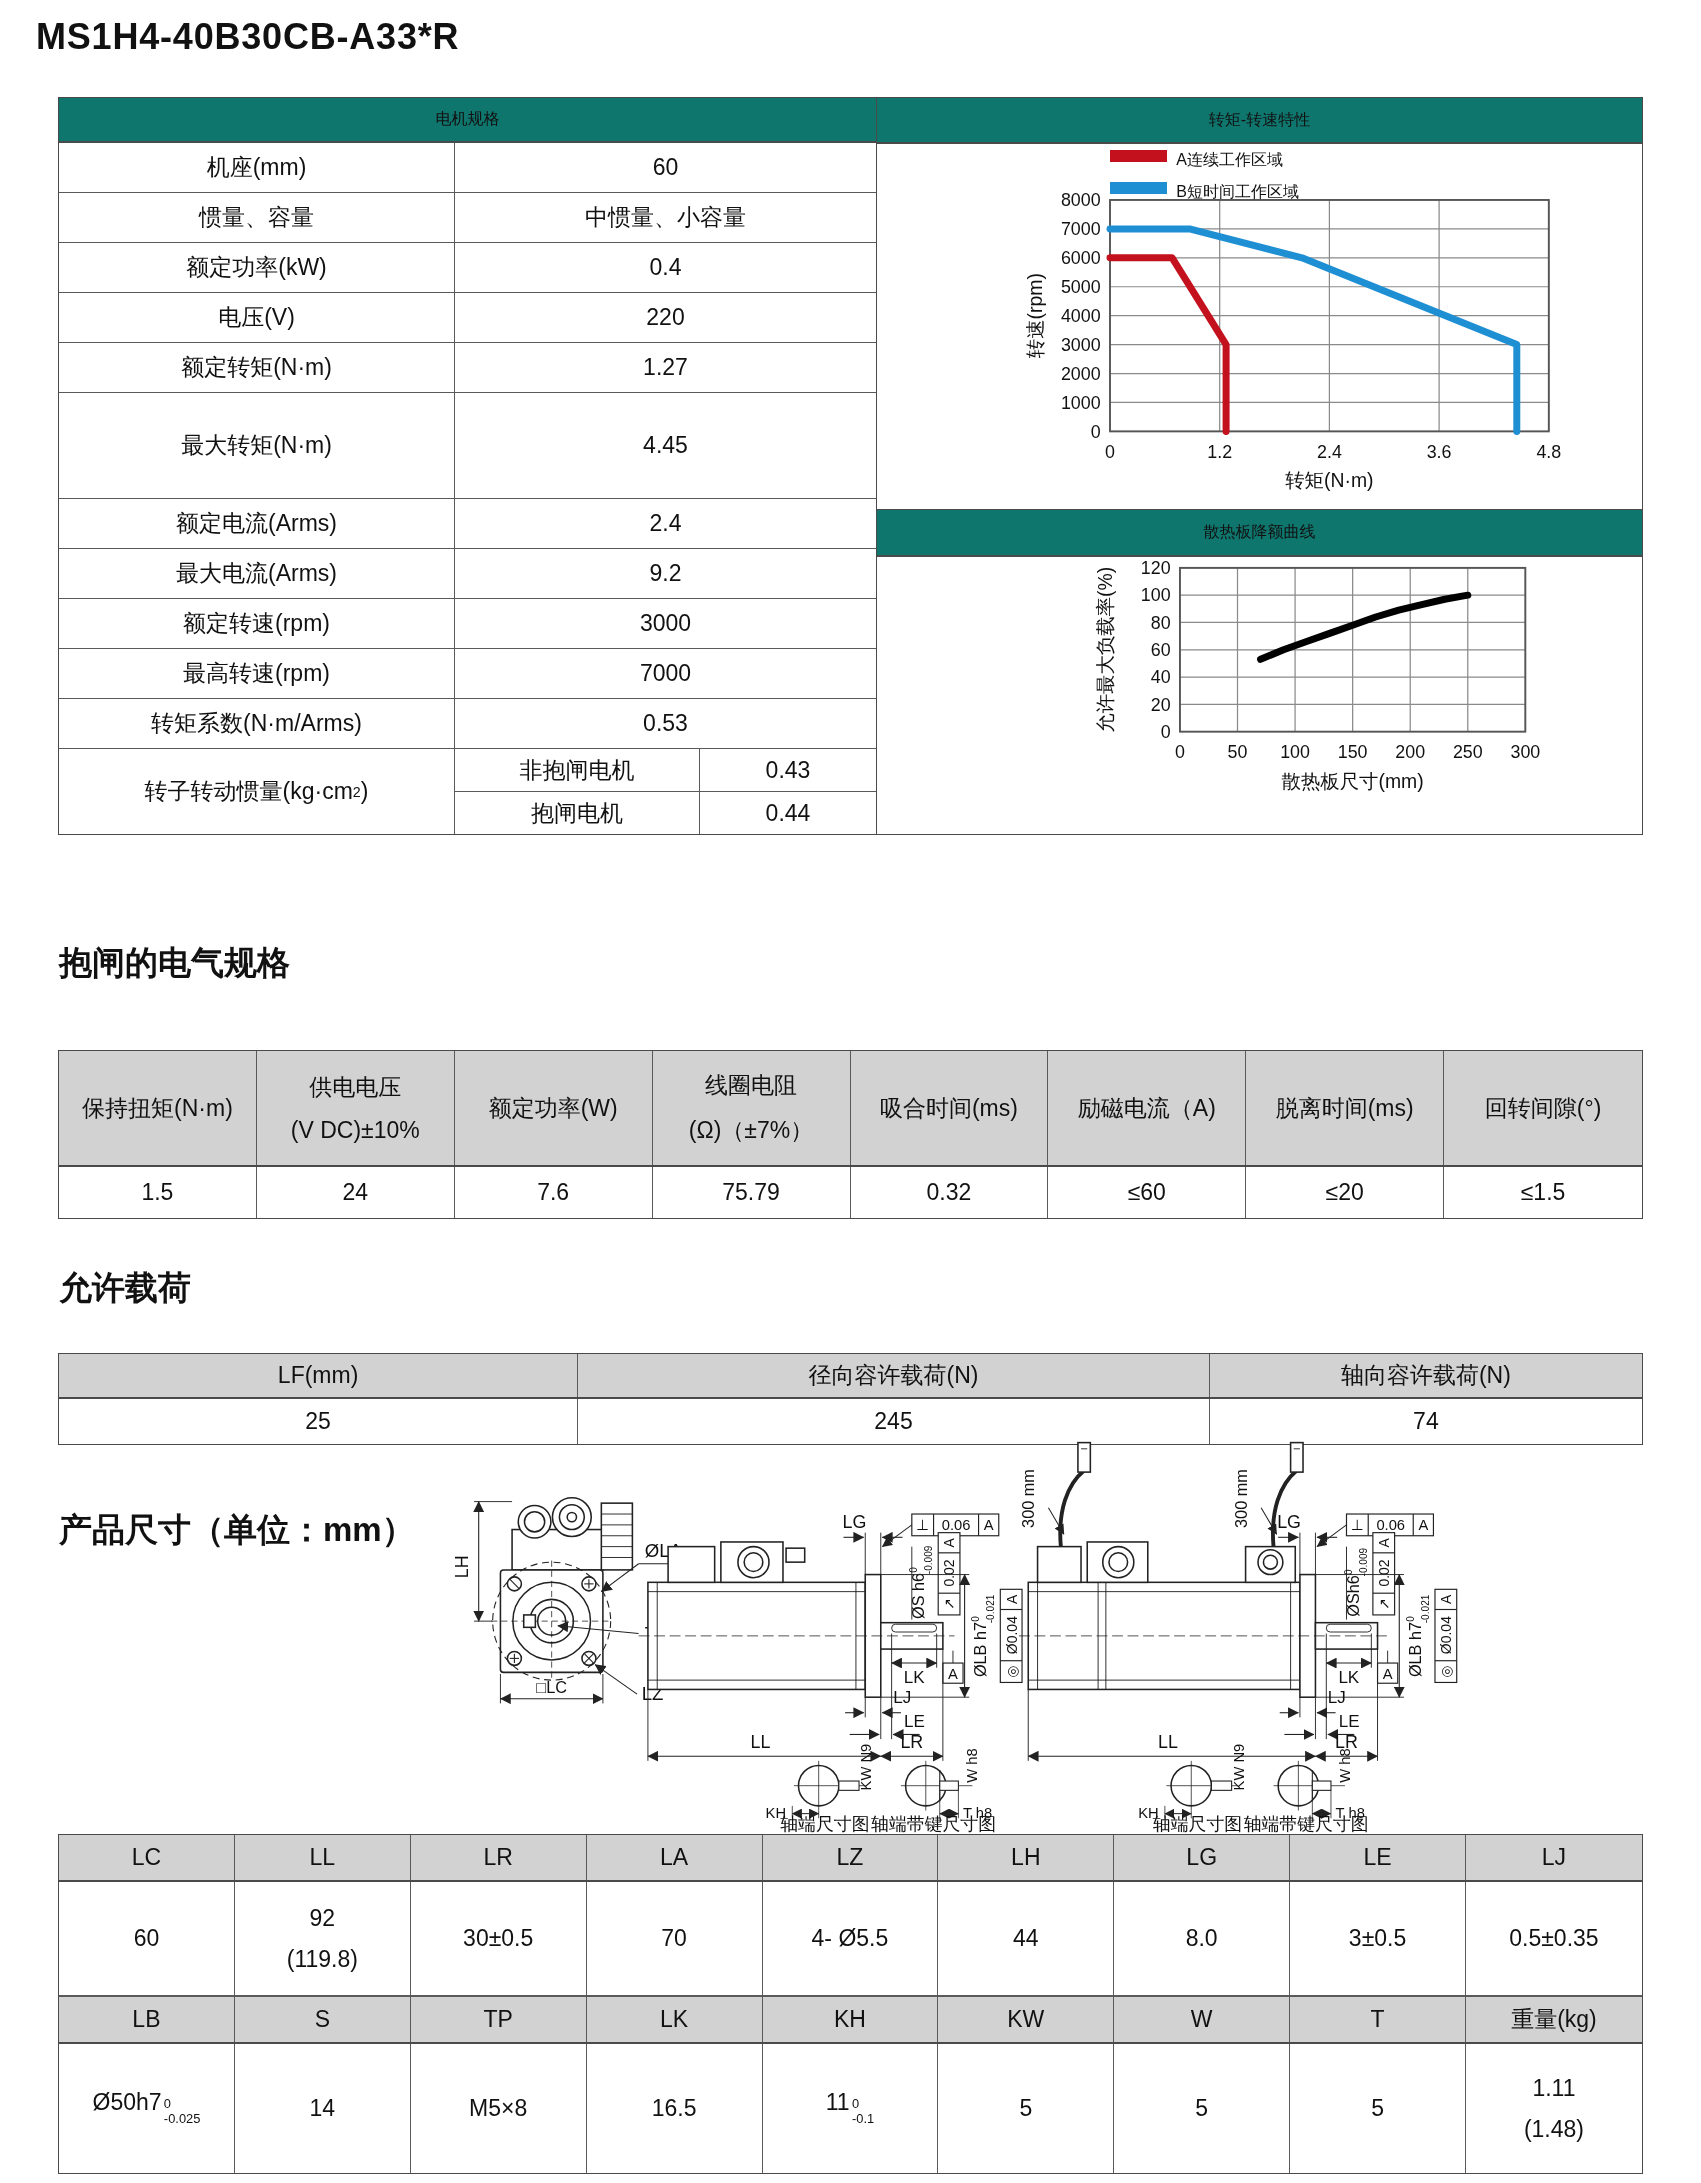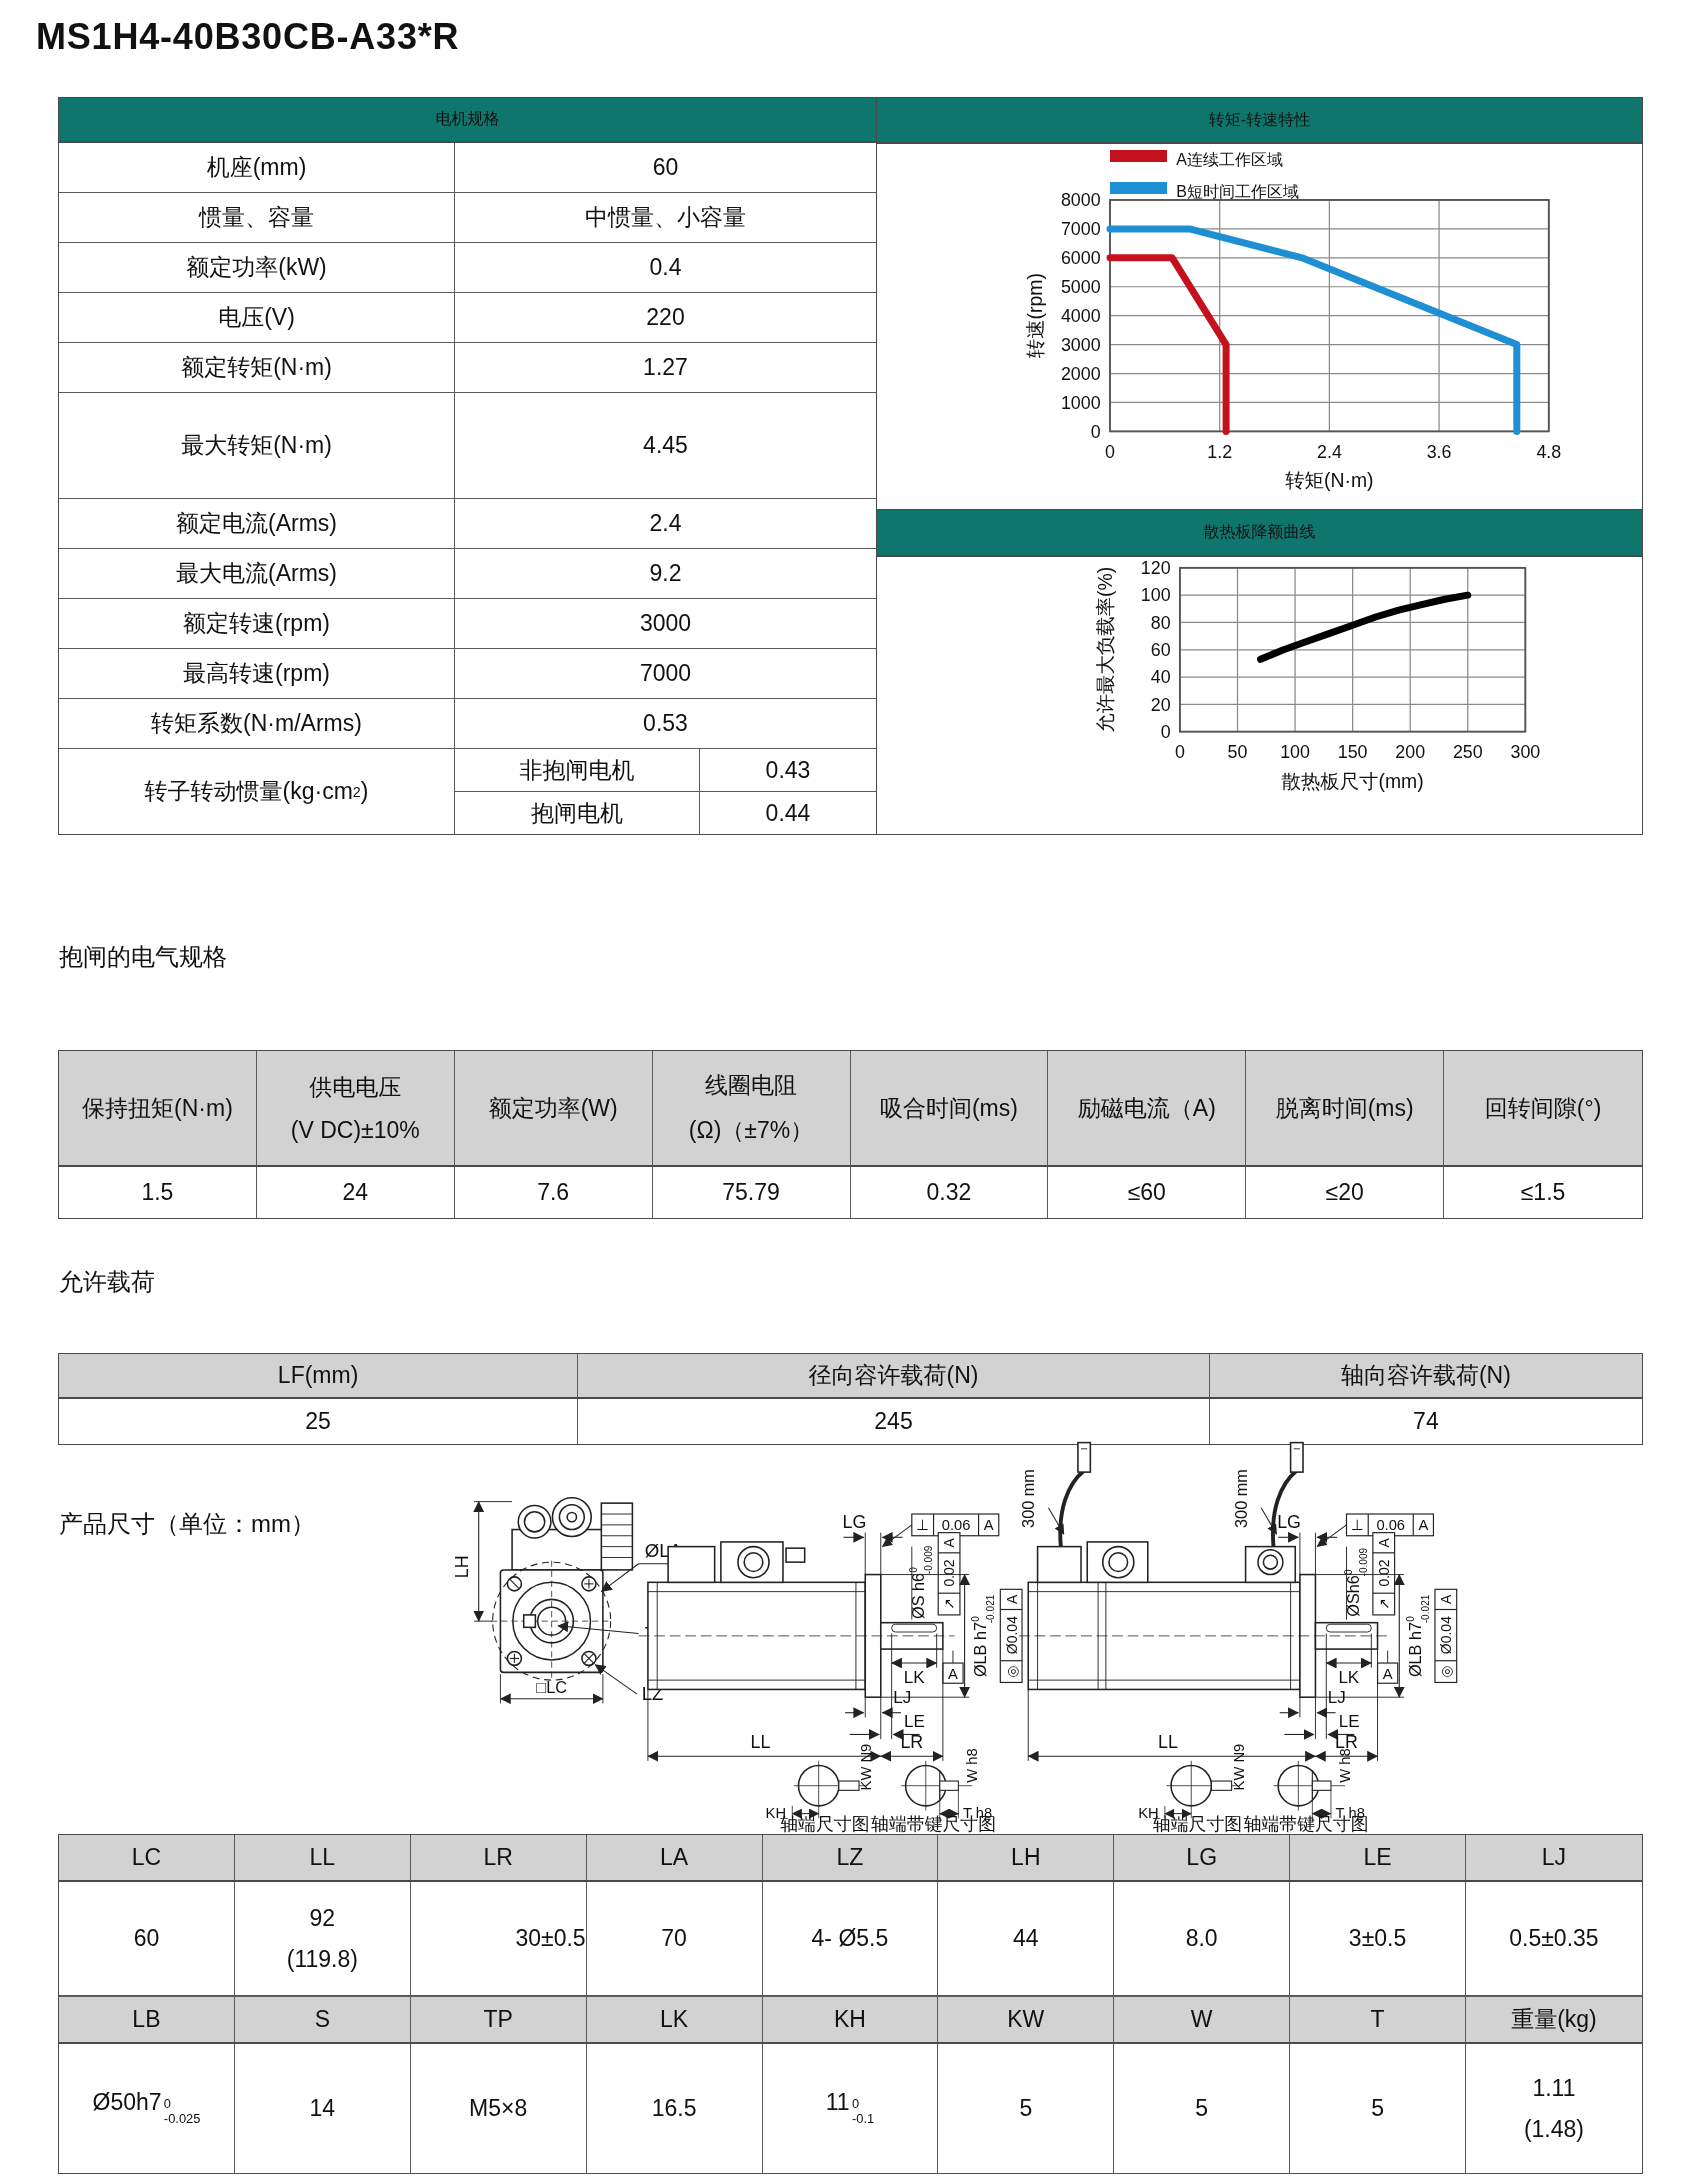--- a/index.html
+++ b/index.html
@@ -1,19 +1,19 @@
 <!DOCTYPE html>
 <html style="font-size:12.4px"><head>
 <meta charset="utf-8">
 <style>
   html,body{margin:0;padding:0;background:#ffffff;}
   body{font-family:"Liberation Sans","DejaVu Sans",sans-serif;color:#111;}
   #page{position:relative;width:1702px;height:2183px;background:#fff;overflow:hidden;}
   .page-title{position:absolute;left:36px;top:15.5px;font-size:36px;font-weight:bold;letter-spacing:0.8px;}
-  .section-title{position:absolute;left:59px;font-size:24px;font-weight:normal;}
+  .section-title{position:absolute;left:59px;font-size:33px;font-weight:bold;}
 
   
   #spec-block{position:absolute;left:58px;top:97px;width:1585px;height:738px;border:1.6px solid #4a4a4a;display:flex;box-sizing:border-box;}
   #spec-left{width:818px;border-right:1.6px solid #4a4a4a;display:flex;flex-direction:column;box-sizing:border-box;}
   .panel-head{height:47px;background:#0f766e;border-bottom:2.3px solid #4a4a4a;display:flex;align-items:center;justify-content:center;font-size:16px;box-sizing:border-box;}
   .srow{display:flex;border-bottom:1.6px solid #5a5a5a;box-sizing:border-box;height:50px;}
   .srow.tall{height:106px;}
   .srow:last-child{border-bottom:none;}
   .scell{display:flex;align-items:center;justify-content:center;font-size:23px;box-sizing:border-box;}
   .scell.lab{width:396px;border-right:1.6px solid #5a5a5a;}
@@ -576,21 +576,21 @@
         <div class="dcell" style="width: 11.1111%;">LJ</div>
       </div>
       <div class="drow body midline" style="height: 115px;">
         <div class="dcell" style="width: 11.1111%;">
           <div>60</div>
         </div>
         <div class="dcell twoLine" style="width: 11.1111%;">
           <div>92</div>
           <div>(119.8)</div>
         </div>
-        <div class="dcell" style="width: 11.1111%; align-items: flex-end;">
+        <div class="dcell" style="width: 11.1111%;">
           <div>30±0.5</div>
         </div>
         <div class="dcell" style="width: 11.1111%;">
           <div>70</div>
         </div>
         <div class="dcell" style="width: 11.1111%;">
           <div>4- Ø5.5</div>
         </div>
         <div class="dcell" style="width: 11.1111%;">
           <div>44</div>

